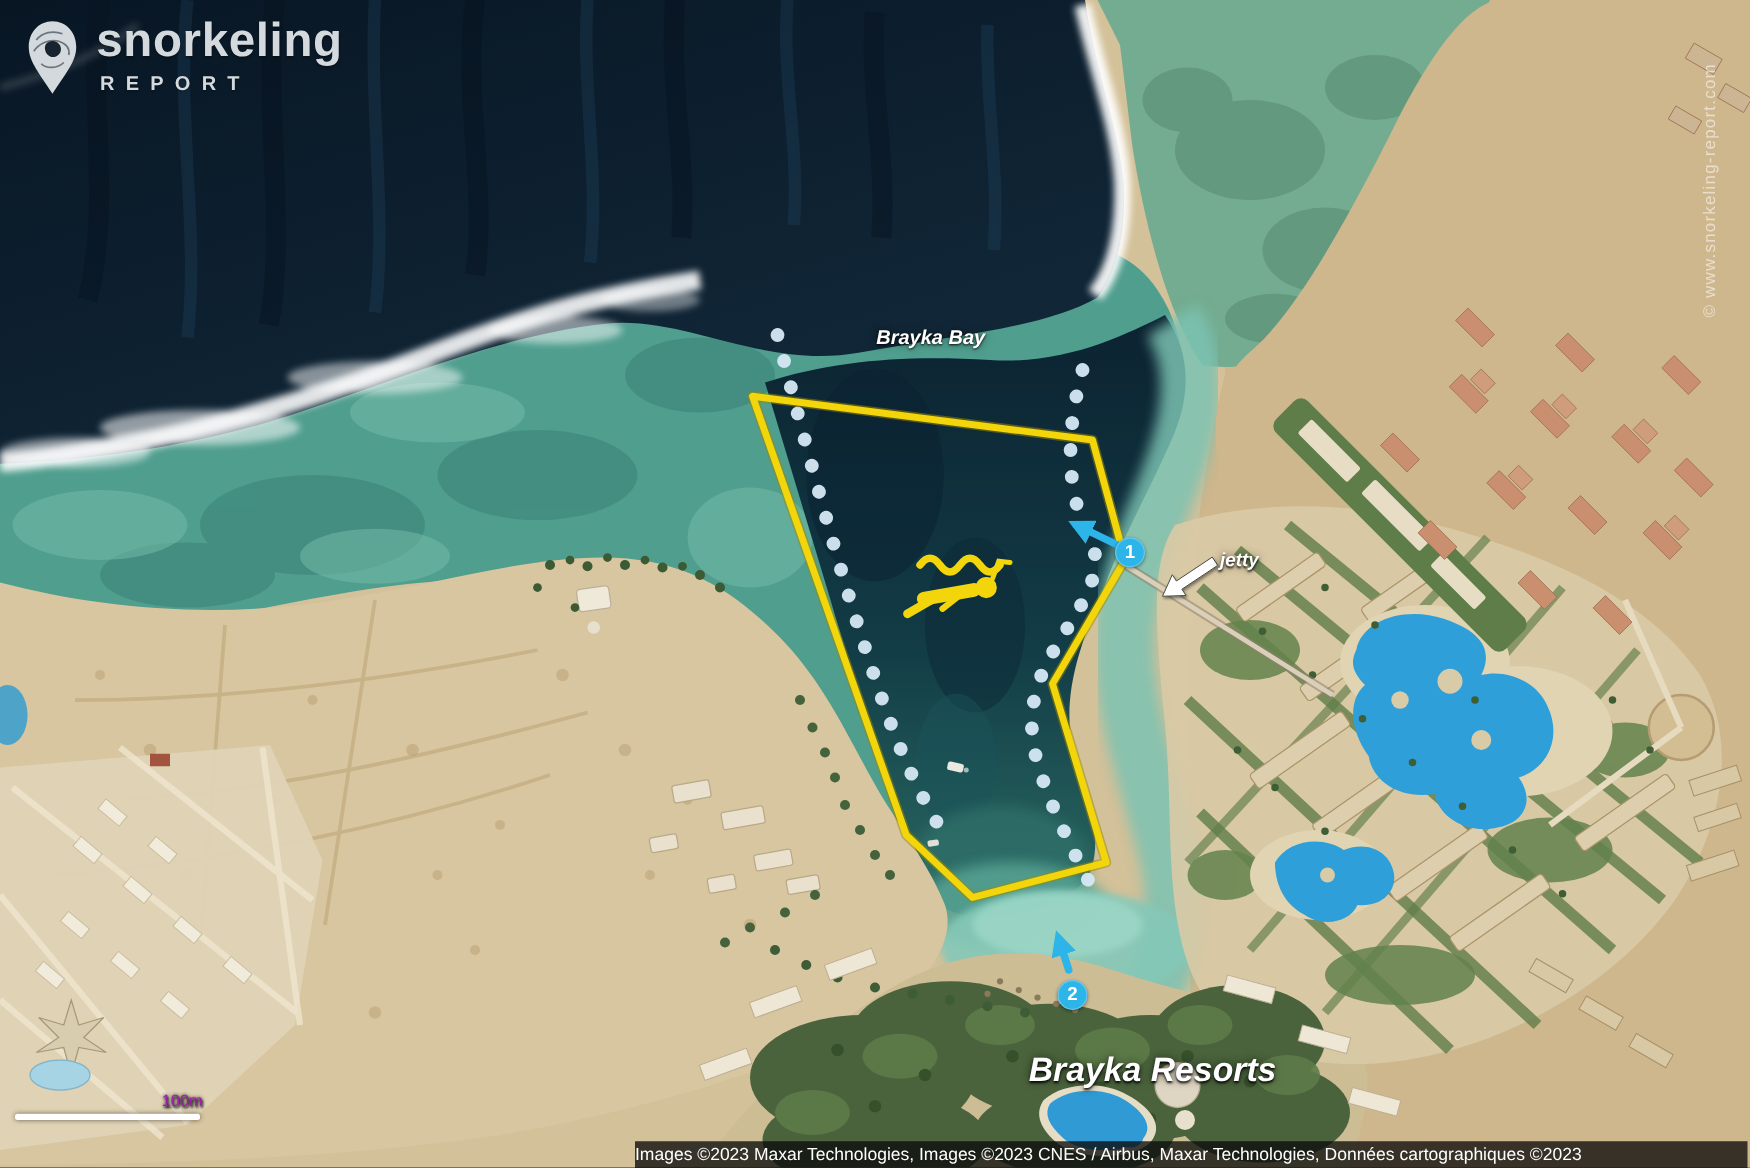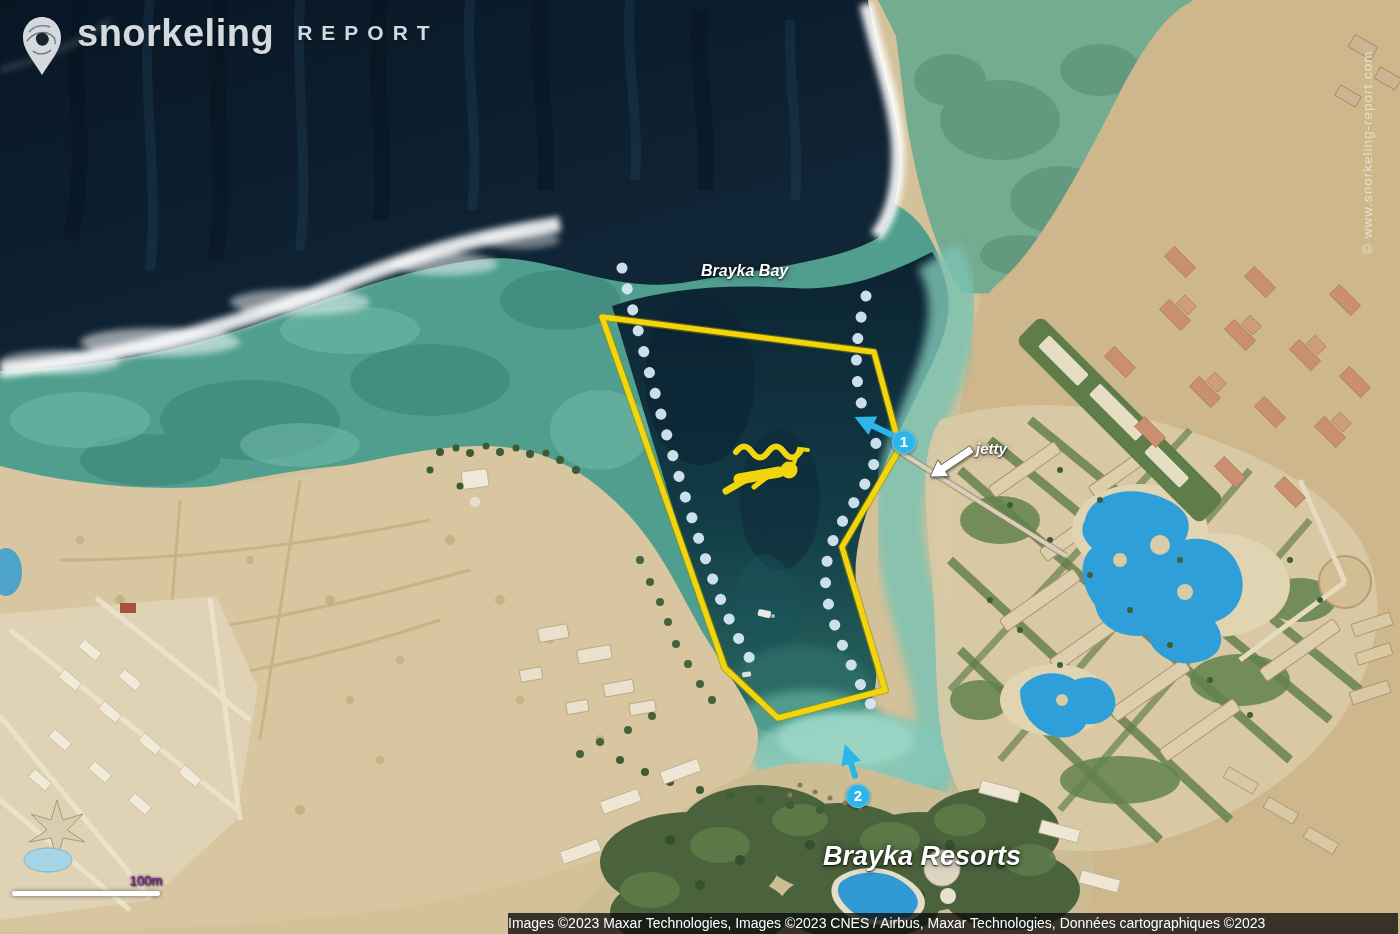--- a/index.html
+++ b/index.html
@@ -3,24 +3,24 @@
 <meta charset="utf-8">
 <style>
   html,body{margin:0;padding:0;background:#222;}
   .stage{
     position:relative;width:1400px;height:934px;overflow:hidden;
     background:#d3c199;font-family:"Liberation Sans",sans-serif;
   }
   .stage svg.art{position:absolute;left:0;top:0;}
   
   .logo{position:absolute;left:20px;top:14px;display:flex;align-items:flex-start;gap:13px;z-index:30;}
-  .logo-text{display:flex;flex-direction:row;gap:20px;}
+  .logo-text{display:flex;flex-direction:column;}
   .logo-title{font-size:38px;font-weight:bold;color:#d3d9dd;line-height:1;letter-spacing:.5px;
     text-shadow:0 1px 2px rgba(0,0,0,.35);}
-  .logo-sub{font-size:21px;font-weight:bold;color:#d3d9dd;letter-spacing:9px;margin-top:7px;margin-left:3px;
+  .logo-sub{font-size:16px;font-weight:bold;color:#d3d9dd;letter-spacing:9px;margin-top:7px;margin-left:3px;
     text-shadow:0 1px 2px rgba(0,0,0,.35);}
   
   .maplabel{position:absolute;color:#fff;font-weight:bold;font-style:italic;z-index:20;
     text-shadow:0 1px 2px rgba(0,0,0,.9),0 0 7px rgba(0,0,0,.55);white-space:nowrap;}
   .lbl-bay{left:701px;top:262px;font-size:16px;}
   .lbl-jetty{left:976px;top:440px;font-size:15px;}
   .lbl-resorts{left:823px;top:841px;font-size:27px;}
   
   .marker{position:absolute;width:24px;height:24px;border-radius:50%;background:#2db4e9;
     color:#fff;font-weight:bold;font-size:15px;line-height:24px;text-align:center;z-index:25;

